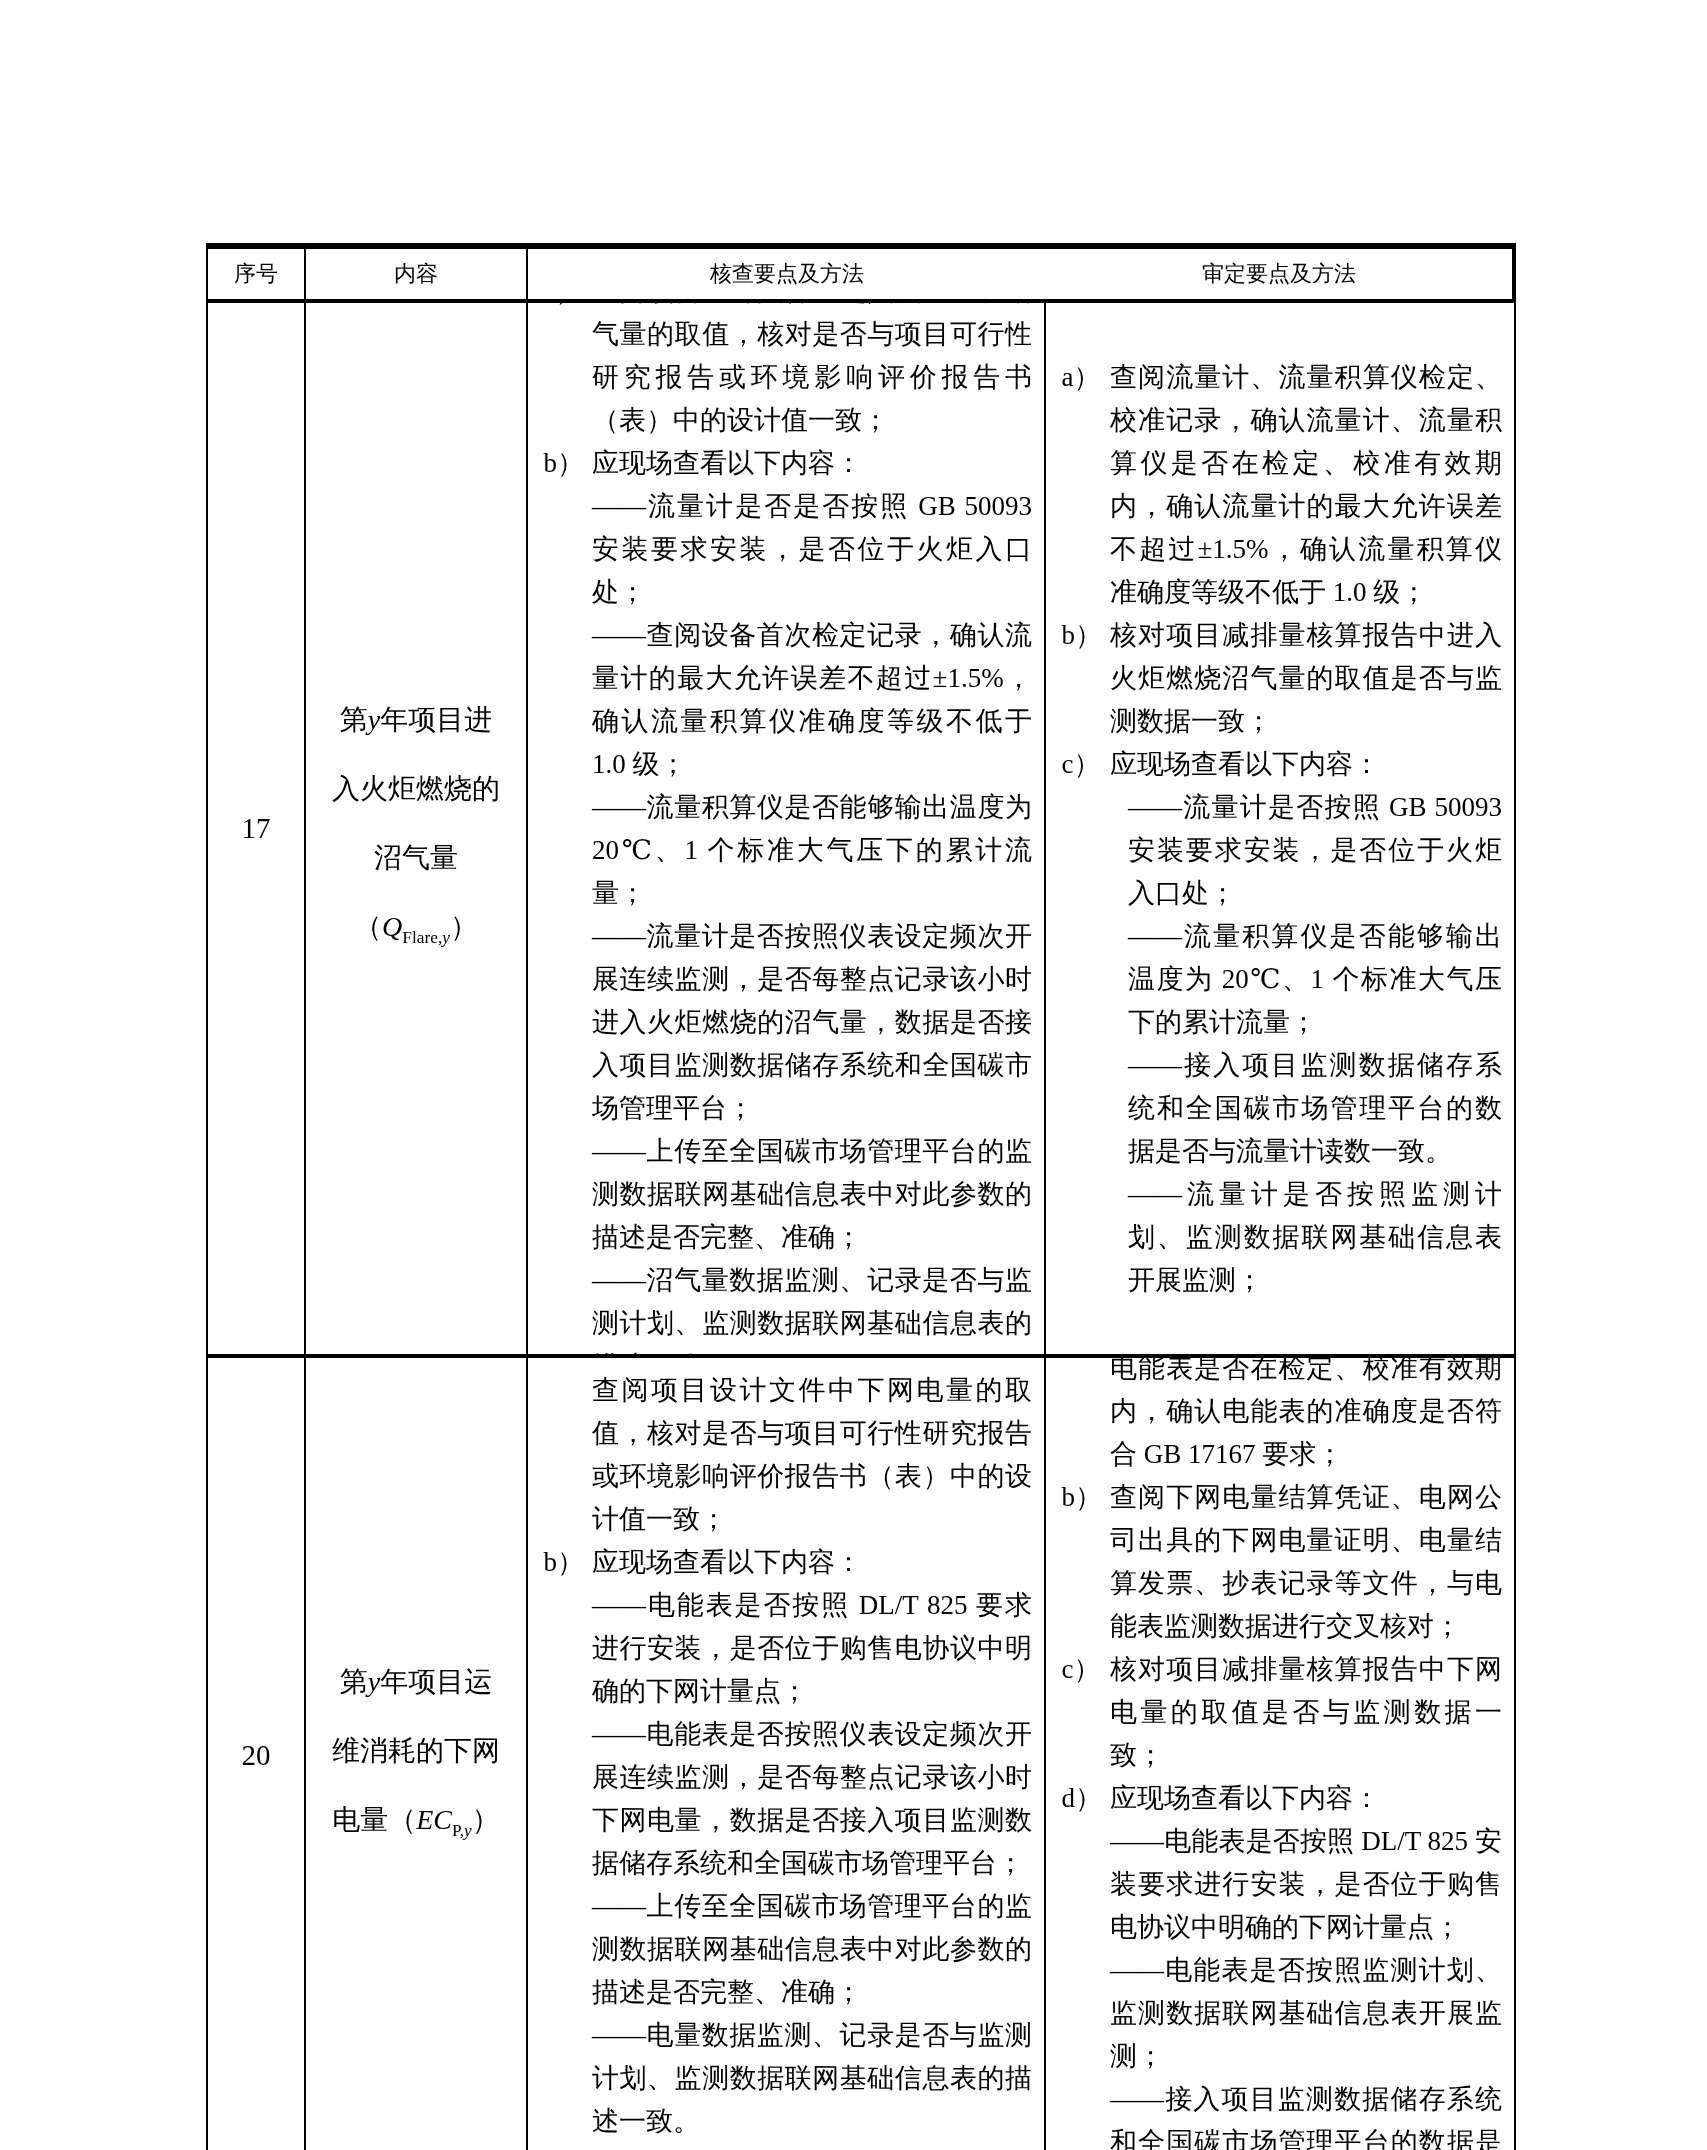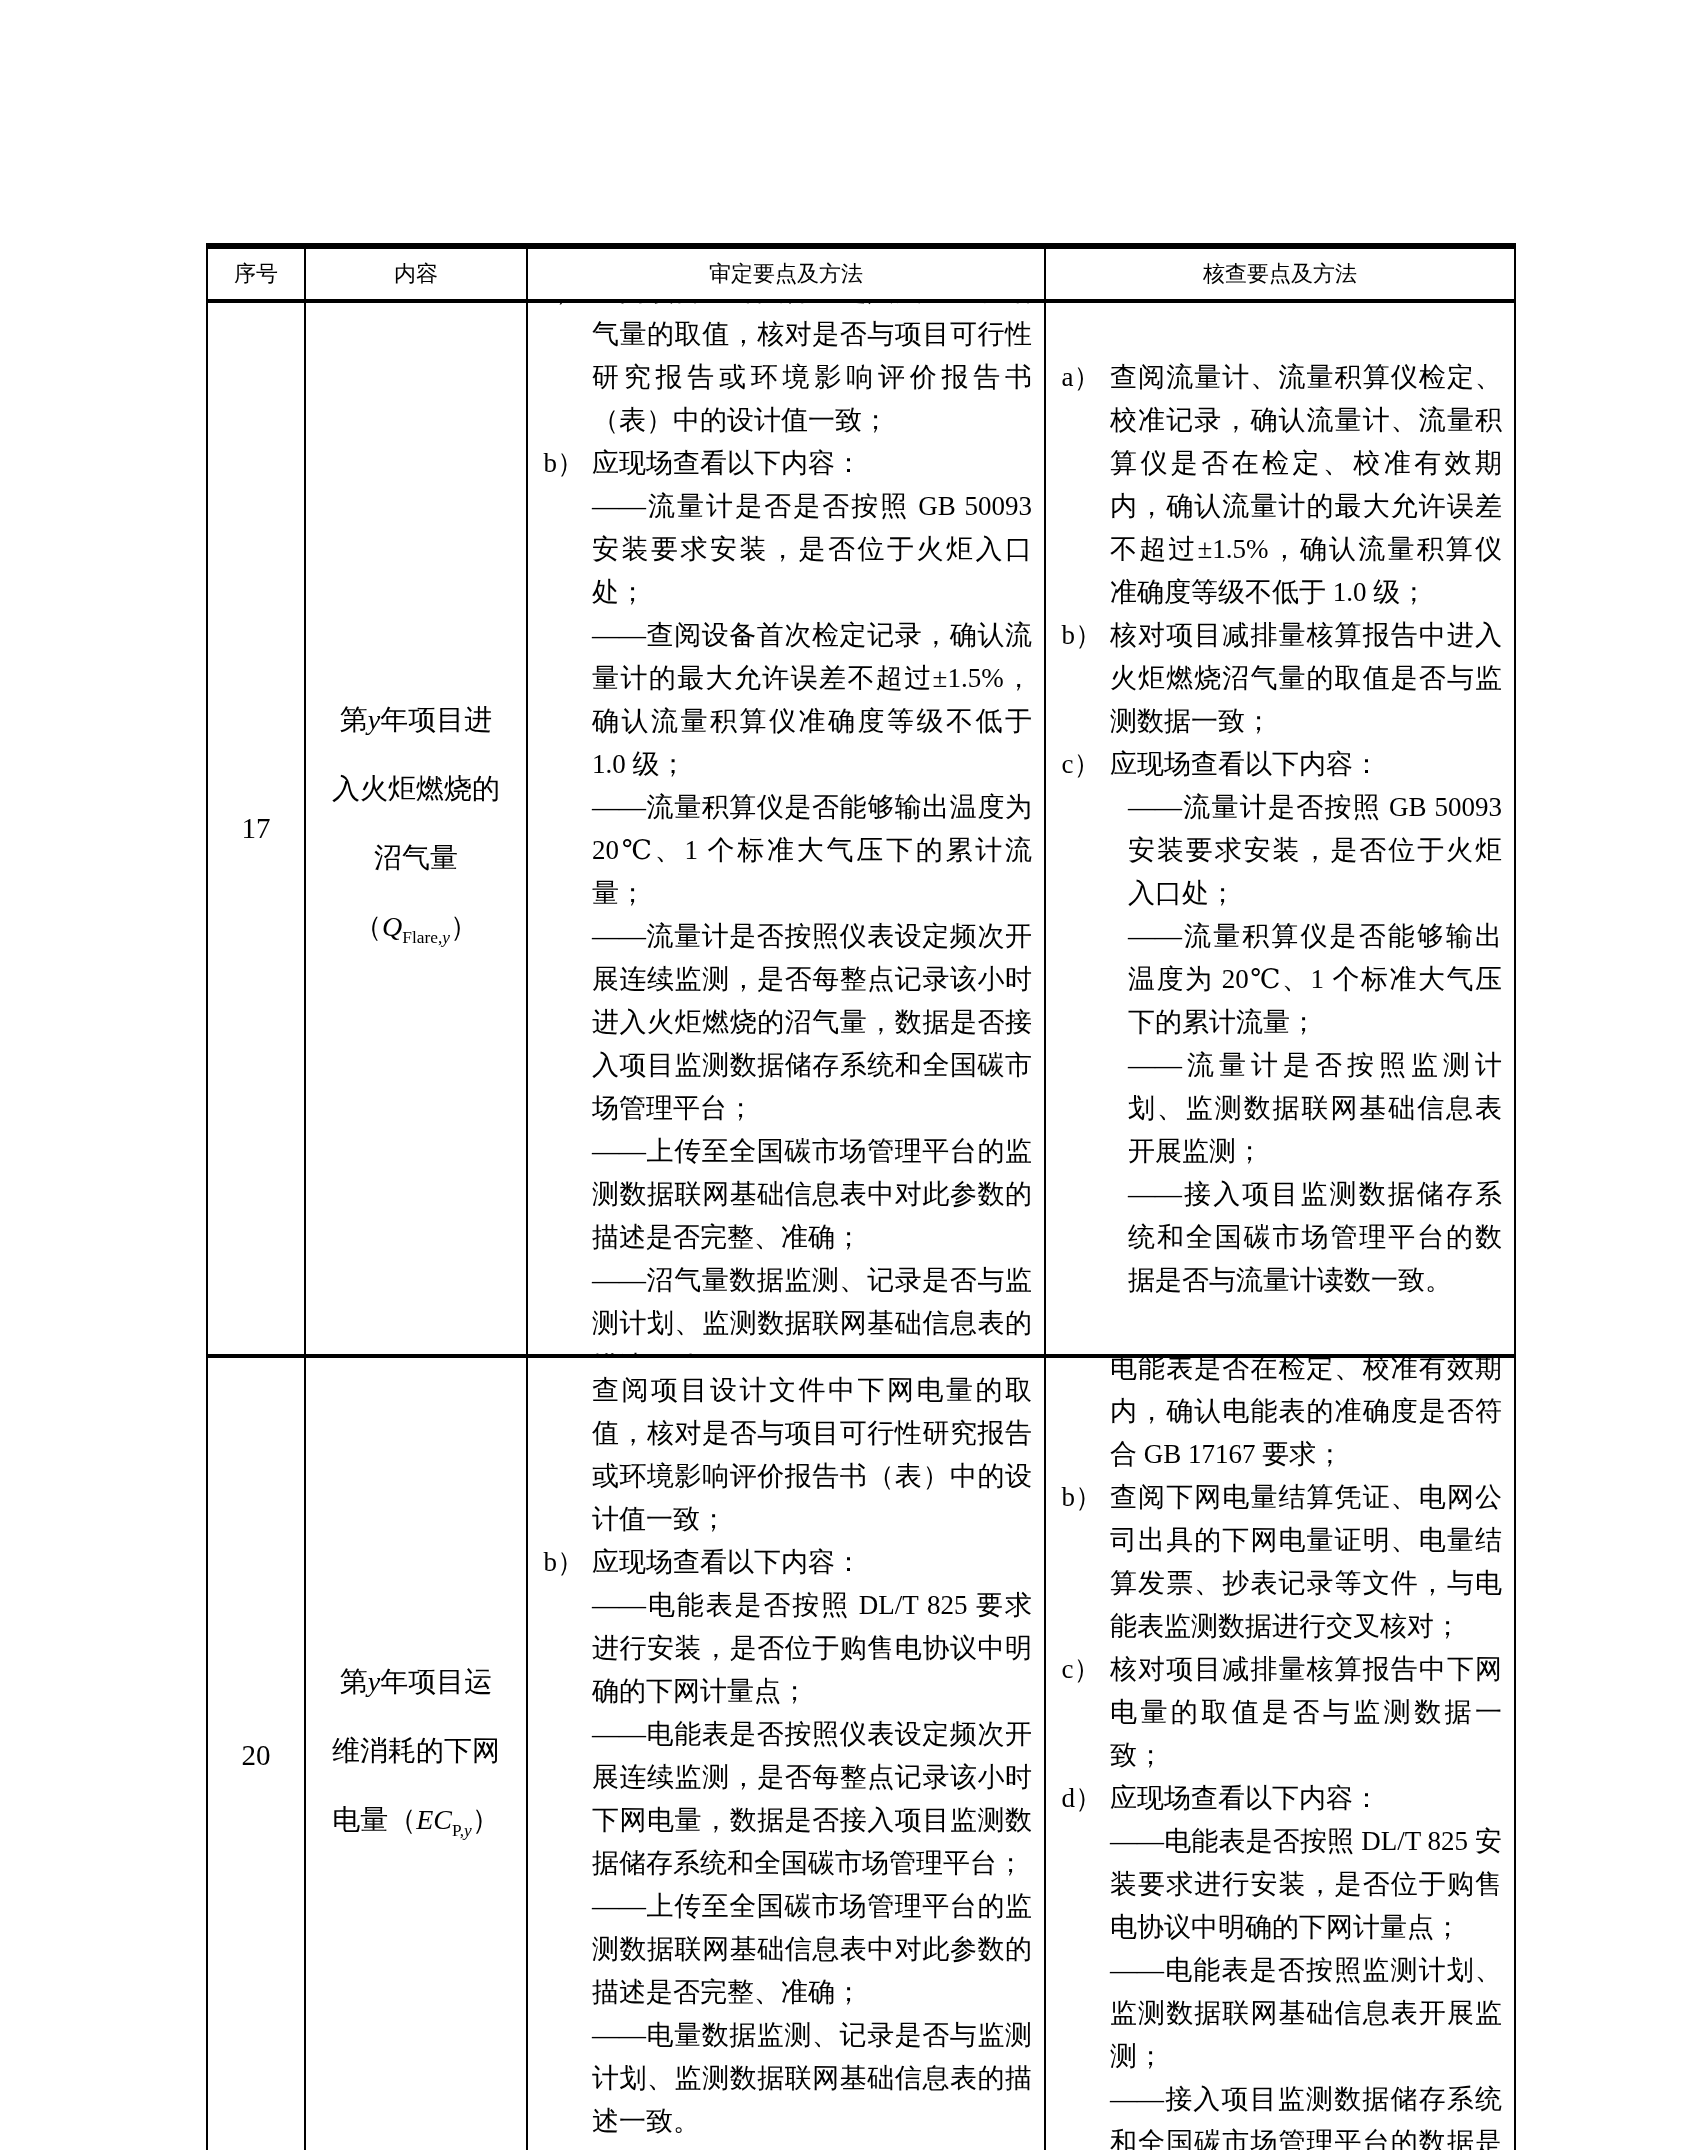--- a/index.html
+++ b/index.html
@@ -75,25 +75,25 @@
 <div class="page">
 
   <div class="doc-table">
 
     <div class="cell head-cell c-r hd-b">
       <span>序号</span>
     </div>
     <div class="cell head-cell c-r hd-b">
       <span>内容</span>
     </div>
+    <div class="cell head-cell hd-b">
+      <span>核查要点及方法</span>
+    </div>
     <div class="cell head-cell c-r hd-b">
       <span>审定要点及方法</span>
-    </div>
-    <div class="cell head-cell hd-b">
-      <span>核查要点及方法</span>
     </div>
 
     <div class="cell num-cell c-r row-b">
       <span>17</span>
     </div>
     <div class="cell content-cell c-r row-b">
       <div>
         <span>第</span><span class="fvar">y</span><span>年项目进入火炬燃烧的沼气量</span><span>（</span><span class="fvar">Q</span><sub class="fsub"><span>Flare,</span><span class="fvar">y</span></sub><span>）</span>
       </div>
     </div>
@@ -106,22 +106,22 @@
         <div class="item dash"><span class="txt">——流量计是否按照仪表设定频次开展连续监测，是否每整点记录该小时进入火炬燃烧的沼气量，数据是否接入项目监测数据储存系统和全国碳市场管理平台；</span></div>
         <div class="item dash"><span class="txt">——上传至全国碳市场管理平台的监测数据联网基础信息表中对此参数的描述是否完整、准确；</span></div>
         <div class="item dash"><span class="txt">——沼气量数据监测、记录是否与监测计划、监测数据联网基础信息表的描述一致。</span></div>
       </div>
     <div class="cell points-cell row-b">
         <div class="item"><span class="label">a）</span><span class="txt">查阅流量计、流量积算仪检定、校准记录，确认流量计、流量积算仪是否在检定、校准有效期内，确认流量计的最大允许误差不超过±1.5%，确认流量积算仪准确度等级不低于 1.0 级；</span></div>
         <div class="item"><span class="label">b）</span><span class="txt">核对项目减排量核算报告中进入火炬燃烧沼气量的取值是否与监测数据一致；</span></div>
         <div class="item"><span class="label">c）</span><span class="txt">应现场查看以下内容：</span></div>
         <div class="item dash indented"><span class="txt">——流量计是否按照 GB 50093 安装要求安装，是否位于火炬入口处；</span></div>
         <div class="item dash indented"><span class="txt">——流量积算仪是否能够输出温度为 20℃、1 个标准大气压下的累计流量；</span></div>
+        <div class="item dash indented"><span class="txt">——接入项目监测数据储存系统和全国碳市场管理平台的数据是否与流量计读数一致。</span></div>
         <div class="item dash indented"><span class="txt">——流量计是否按照监测计划、监测数据联网基础信息表开展监测；</span></div>
-        <div class="item dash indented"><span class="txt">——接入项目监测数据储存系统和全国碳市场管理平台的数据是否与流量计读数一致。</span></div>
       </div>
 
     <div class="cell num-cell c-r">
       <span>20</span>
     </div>
     <div class="cell content-cell c-r">
       <div>
         <span>第</span><span class="fvar">y</span><span>年项目运维消耗的下网电量</span><span>（</span><span class="fvar">EC</span><sub class="fsub"><span>P,</span><span class="fvar">y</span></sub><span>）</span>
       </div>
     </div>

